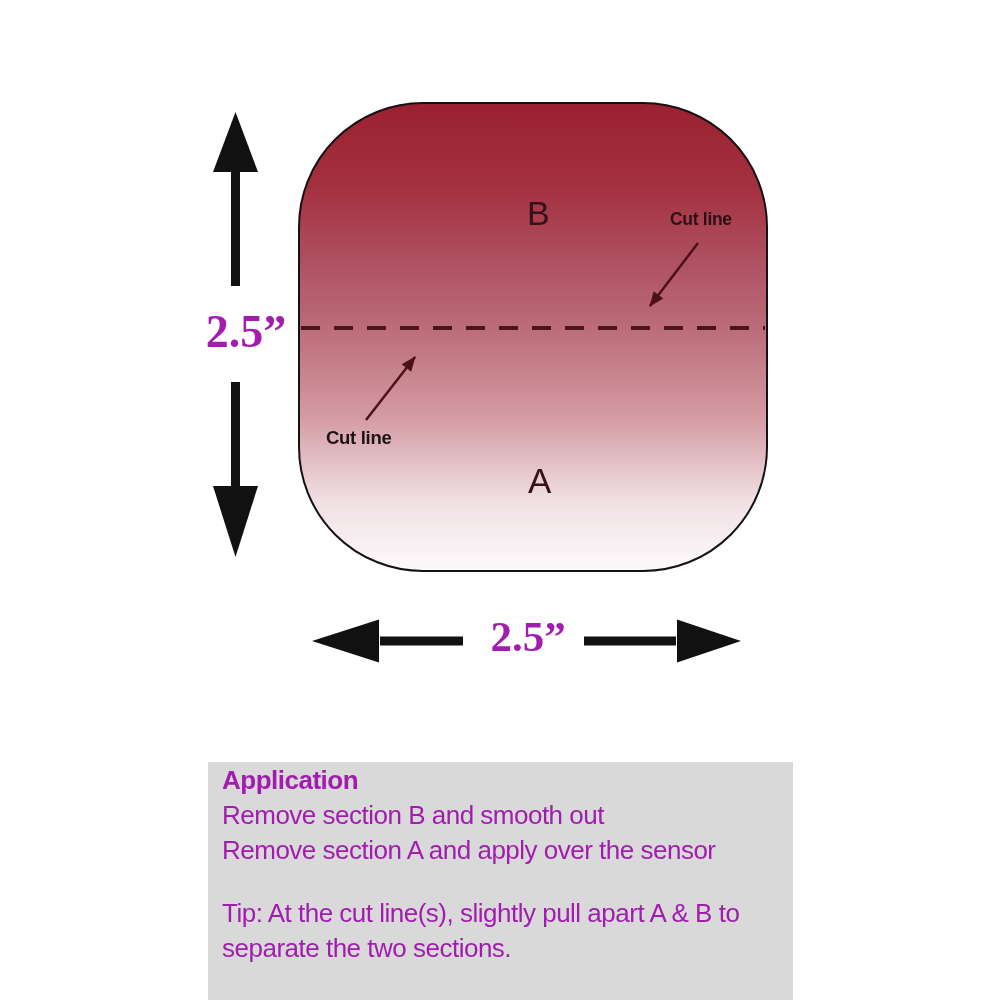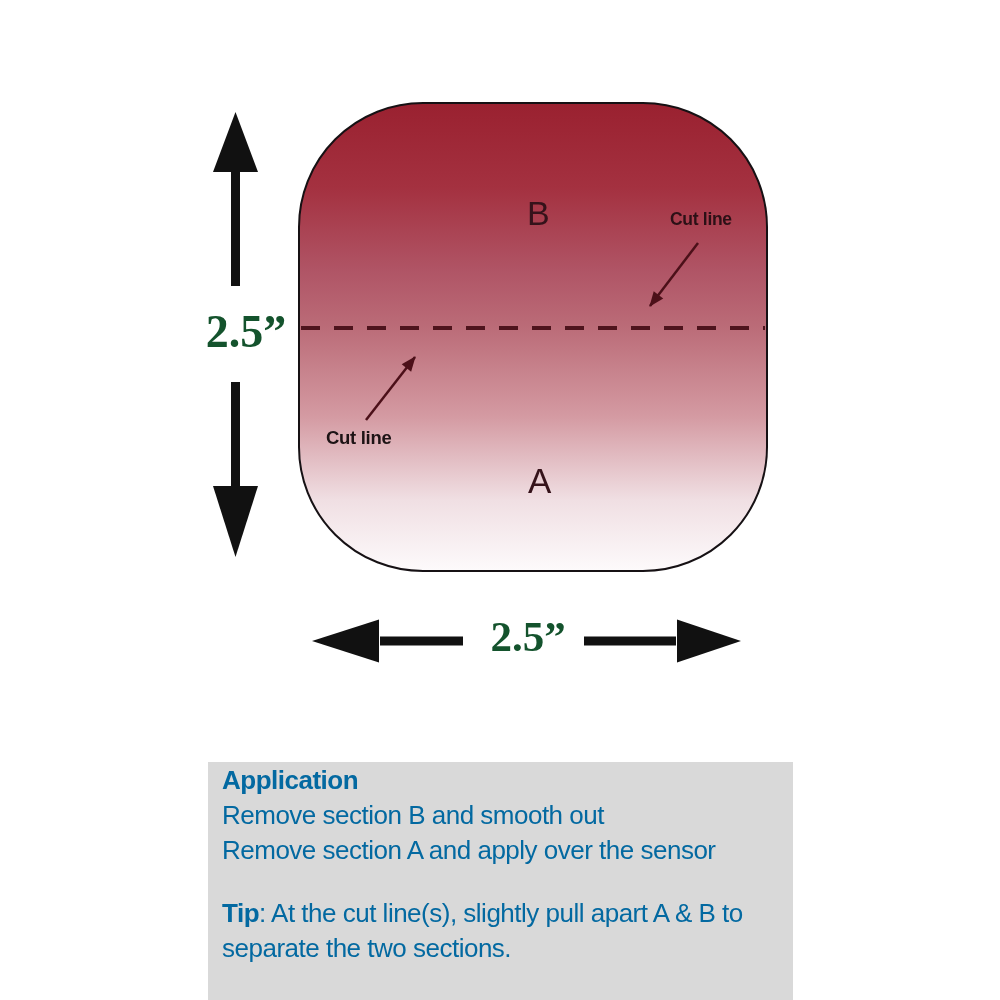--- a/index.html
+++ b/index.html
@@ -27,36 +27,36 @@
   .sec-b { left:527px; top:194px; font-size:34px; }
   .sec-a { left:528px; top:461px; font-size:35px; }
   
   .cutlabel { position:absolute; letter-spacing:-0.3px;font-weight:bold; }
   .cutlabel-top { left:670px; top:209px; font-size:17.5px; color:#2c1016; }
   .cutlabel-bottom { left:326px; top:427px; font-size:18.5px; color:#1d1315; }
   
   .dim-label {
     position:absolute; text-align:center;
     font-family:"Liberation Serif","DejaVu Serif",serif;
-    font-weight:bold; color:#14532d;
+    font-weight:bold; color:#a21caf;
   }
   .dim-v { left:200px; top:305px; width:92px; font-size:46px; }
   .dim-h { left:484px; top:612px; width:88px; font-size:43px; }
   
   .overlay { position:absolute; left:0; top:0; width:1000px; height:1000px; pointer-events:none; }
   
   .panel {
     position:absolute; left:208px; top:762px; width:585px; height:238px;
     box-sizing:border-box; background:#d9d9d9;
     padding:1px 6px 0 14px;
-    color:#0369a1; font-size:26px; line-height:35px; letter-spacing:-0.5px;
+    color:#a21caf; font-size:26px; line-height:35px; letter-spacing:-0.5px;
   }
   .panel-title { font-weight:bold; }
   .tip-para { margin-top:28px; }
-  .bold { font-weight:bold; }
+  .bold { font-weight:normal; }
 </style>
 </head>
 <body>
 
 <div class="stage">
 
   <div class="patch"></div>
 
   <div class="cut-dash"></div>
 

